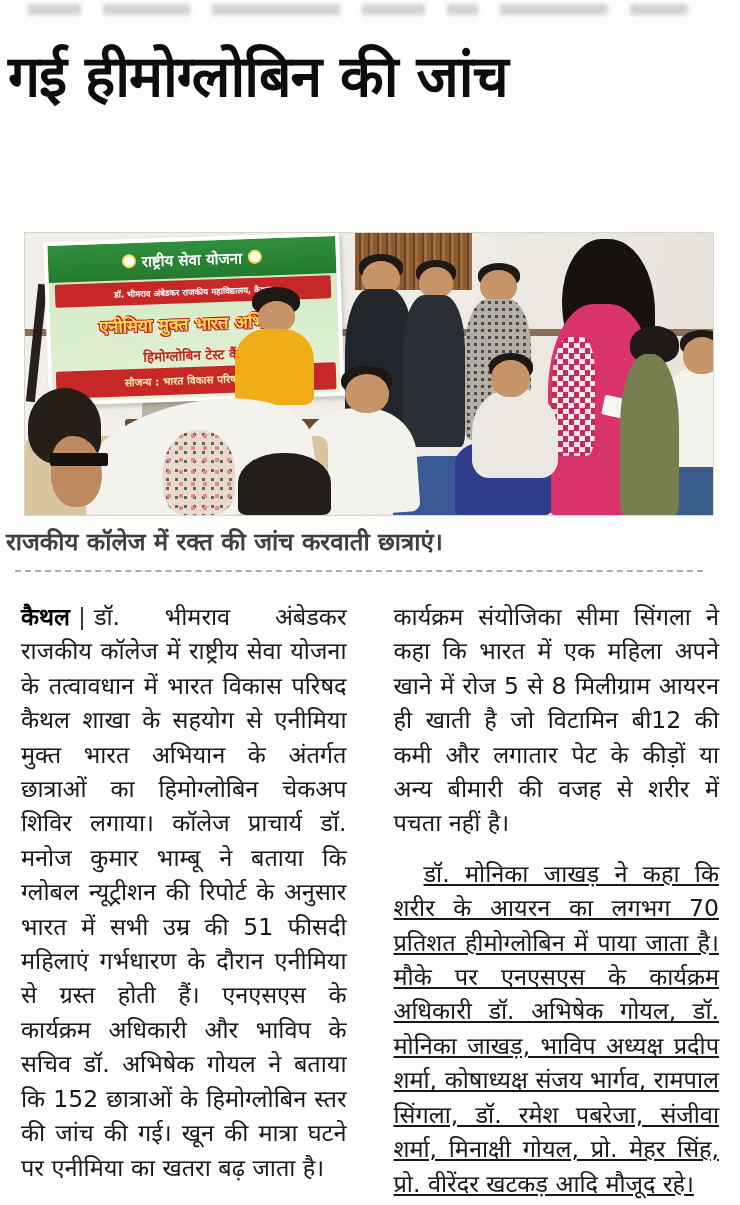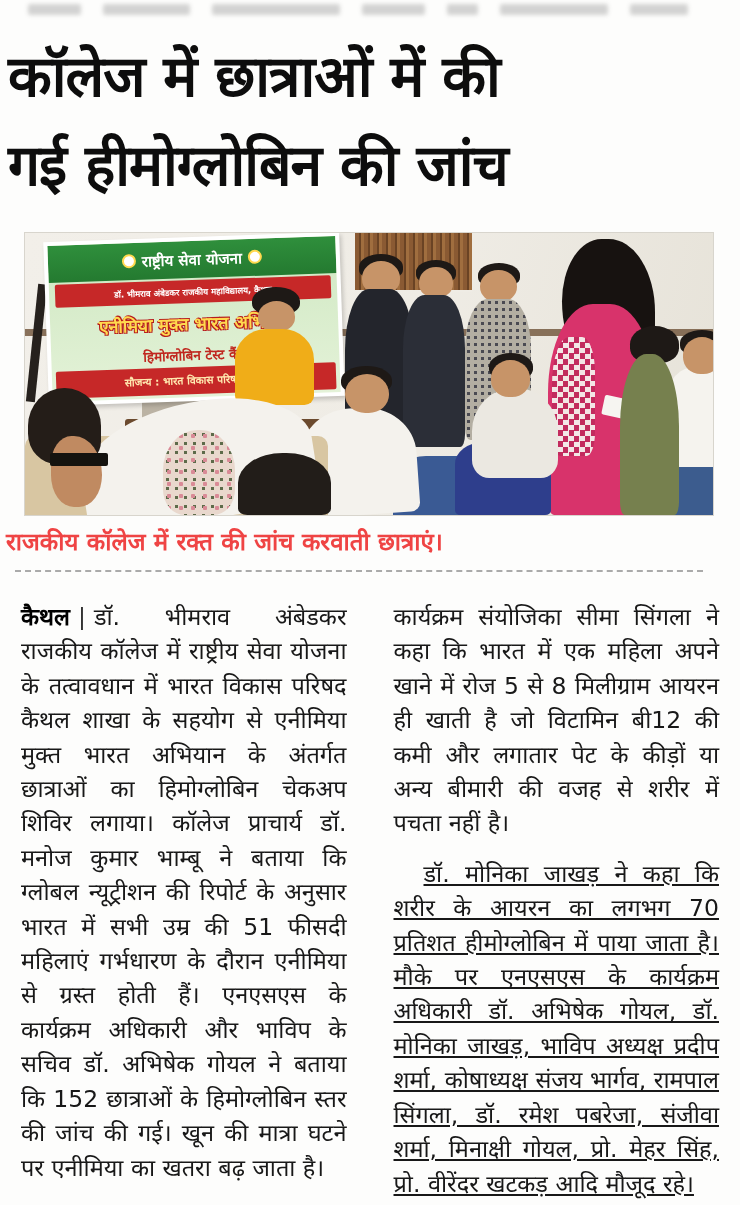--- a/index.html
+++ b/index.html
@@ -112,21 +112,21 @@
     border-radius:40% 55% 45% 45%; }
   .lman-glasses { left:3.6%; top:78%; width:8.4%; height:4.5%; background:#15130f; border-radius:2px; }
   .floral-head { left:20%; top:70%; width:10.5%; height:30%;
     background:radial-gradient(#d98a96 2px, transparent 2.5px), radial-gradient(#5d6b4a 1.5px, #e9d8cd 2px);
     background-size:12px 12px, 9px 9px; border-radius:48% 48% 30% 30%; }
   .black-head { left:31%; top:78%; width:13.5%; height:22%; background:#221d19;
     border-radius:48% 48% 10% 10%; }
 
   
   .caption { position:absolute; top:524px; left:6px; width:700px;
-    font-size:24px; font-weight:700; color:#ef4444; }
+    font-size:24px; font-weight:700; color:#404040; }
   .dotline { position:absolute; top:570px; left:15px; width:688px;
     border-top:2px dashed #8f8f8f; opacity:.75; }
 
   
   .cols { position:absolute; top:584px; left:5px; width:730px; display:flex; gap:15px; }
   .col { flex:1 1 0; font-size:23.5px; line-height:34.4px; text-align:justify;
     color:#181818; font-weight:500; }
   .col p { margin:16px; }
   .dateline { font-weight:700; color:#000; }
   .dl-sep { padding:0 8px; color:#333; font-weight:400; }
@@ -141,21 +141,20 @@
     <i style="width:58px"></i>
       <i style="width:96px"></i>
       <i style="width:140px"></i>
     <i style="width:70px"></i>
       <i style="width:34px"></i>
       <i style="width:118px"></i>
       <i style="width:64px"></i>
   </div>
 
   <h1 class="headline">
-    <span class="hl">कॉलेज में छात्राओं में की</span>
     <span class="hl">गई हीमोग्लोबिन की जांच</span>
   </h1>
 
   <div class="photo">
     <div class="ph slats"></div>
     <div class="ph wallline"></div>
     <div class="ph doorshadow"></div>
     <div class="ph micstand"></div>
 
     <div class="ph banner">

